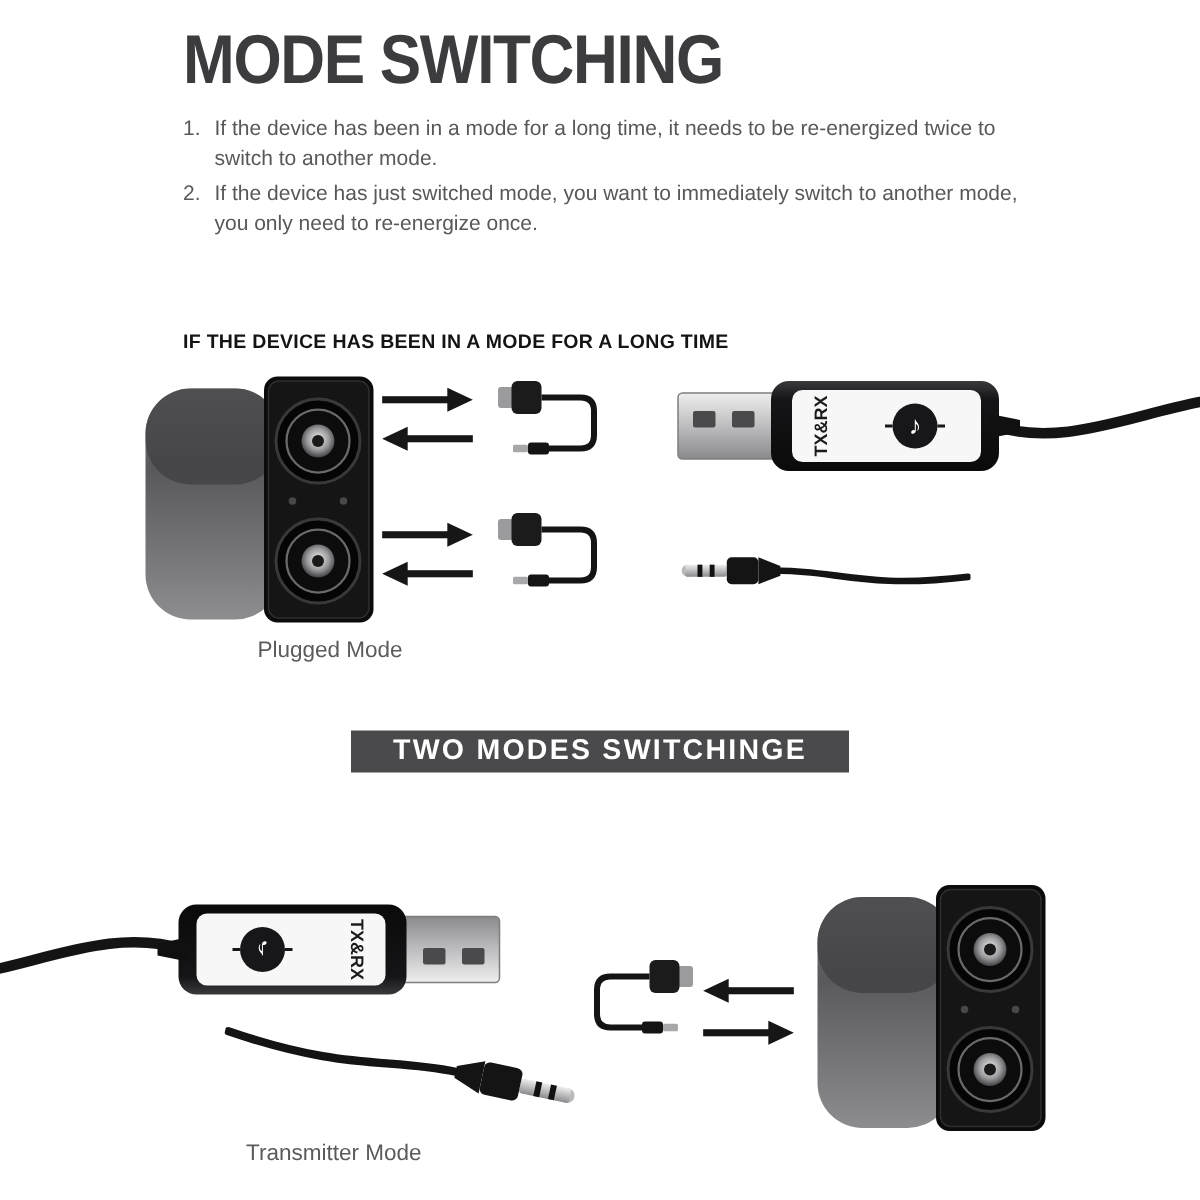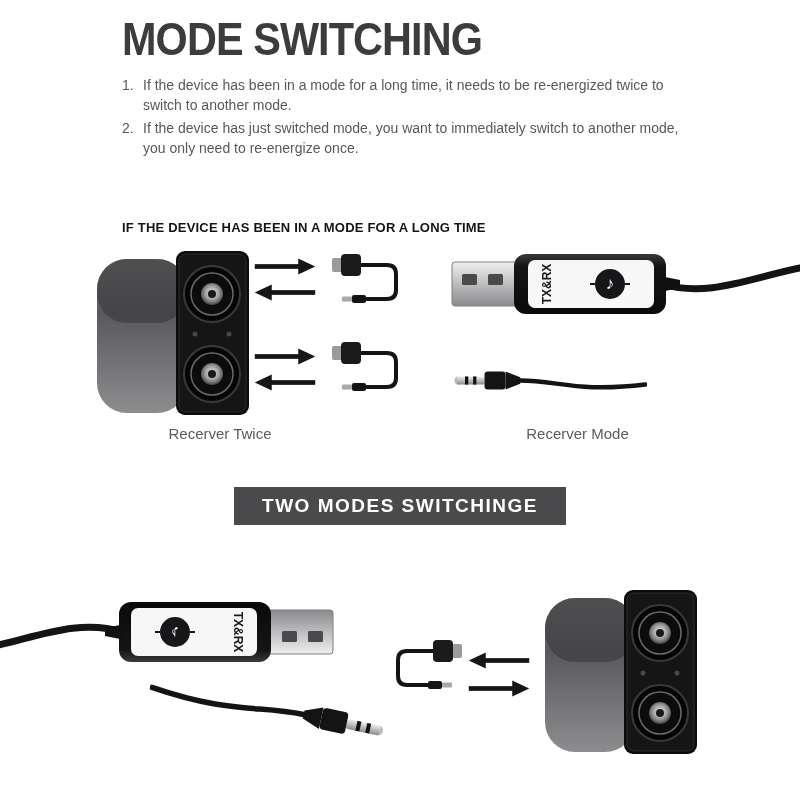--- a/index.html
+++ b/index.html
@@ -32,21 +32,21 @@
   .heading-2 { left:268px; top:551px; }
   .caption {
     position:absolute; font-size:15px; color:var(--caption-text,#5b5b5b);
     text-align:center;
   }
   .cap-plugged-twice { left:140px; top:425px; width:160px; }
   .cap-receiver     { left:495px; top:425px; width:165px; }
   .cap-transmitter  { left:135px; top:760px; width:175px; }
   .cap-plugged-once { left:448px; top:760px; width:165px; }
   .banner {
-    position:absolute; left:234px; top:487px; width:332px; height:38px;
+    position:absolute; left:234px; top:487px; width:332px; height:28px;
     background:var(--banner-bg,#4a4a4c); color:var(--banner-text,#fff);
     display:flex; align-items:center; justify-content:center;
     font-size:19px; font-weight:600; letter-spacing:1.5px; white-space:nowrap;
   }
   .abs { position:absolute; }
   .speakers-top    { left:94px;  top:247px; }
   .speakers-bottom { left:542px; top:586px; }
   .adapter-top     { left:450px; top:244px; }
   .adapter-bottom  { left:-15px; top:588px; transform:rotate(180deg); }
   .jack-top        { left:452px; top:360px; }
@@ -197,22 +197,21 @@
       <circle cx="8" cy="25" r="5" fill="#b9b9bb"></circle>
       <rect x="6" y="20" width="34" height="10" rx="2" fill="url(#metal)"></rect>
       <rect x="16" y="20" width="4" height="10" fill="#111"></rect>
       <rect x="26" y="20" width="4" height="10" fill="#111"></rect>
       <rect x="40" y="14" width="26" height="22" rx="4" fill="#141415"></rect>
       <polygon points="66,14 84,21 84,29 66,36" fill="#141415"></polygon>
       <path d="M84,25 C 130,25 155,40 238,30" stroke="#141414" stroke-width="5.5" fill="none" stroke-linecap="round"></path>
     </svg>
   </div>
 
-  <div class="caption cap-plugged-twice">Recerver Twice</div>
-  <div class="caption cap-receiver">Recerver Mode</div>
+  <div class="caption cap-plugged-twice">Plugged Mode</div>
 
   <div class="banner">TWO MODES SWITCHINGE</div>
 
 
   <div class="abs adapter-bottom">
     <svg viewBox="0 0 350 80" width="350" height="80">
       <path d="M212,40 C 258,54 300,34 350,24" stroke="#141414" stroke-width="7" fill="none" stroke-linecap="round"></path>
       <rect x="2" y="18" width="68" height="44" rx="3" fill="url(#metal)" stroke="#7e7e80" stroke-width="1"></rect>
       <rect x="12" y="30" width="15" height="11" rx="1.5" fill="#4a4a4c"></rect>
       <rect x="38" y="30" width="15" height="11" rx="1.5" fill="#4a4a4c"></rect>
@@ -279,14 +278,15 @@
         <circle cx="118" cy="127" r="28" fill="#050505" stroke="#39393b" stroke-width="2"></circle>
         <circle cx="118" cy="127" r="21" fill="#0c0c0d" stroke="#6a6a6c" stroke-width="1.5"></circle>
         <circle cx="118" cy="127" r="11" fill="url(#dome)"></circle>
         <circle cx="118" cy="127" r="4" fill="#1a1a1b"></circle>
       </g>
       <circle cx="101" cy="87" r="2.5" fill="#48484a"></circle>
       <circle cx="135" cy="87" r="2.5" fill="#48484a"></circle>
     </svg>
   </div>
 
+  <div class="caption cap-transmitter">Transmitter Mode</div>
 
 </div>
 
 </body></html>

